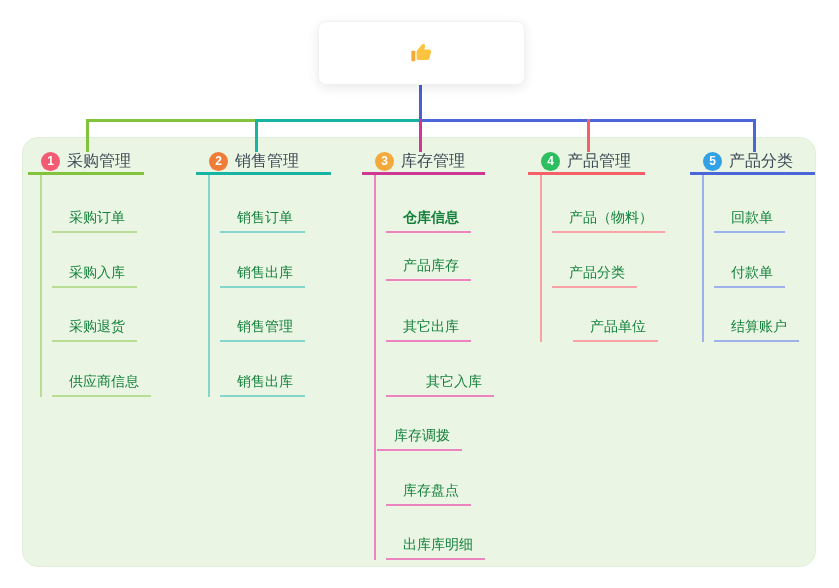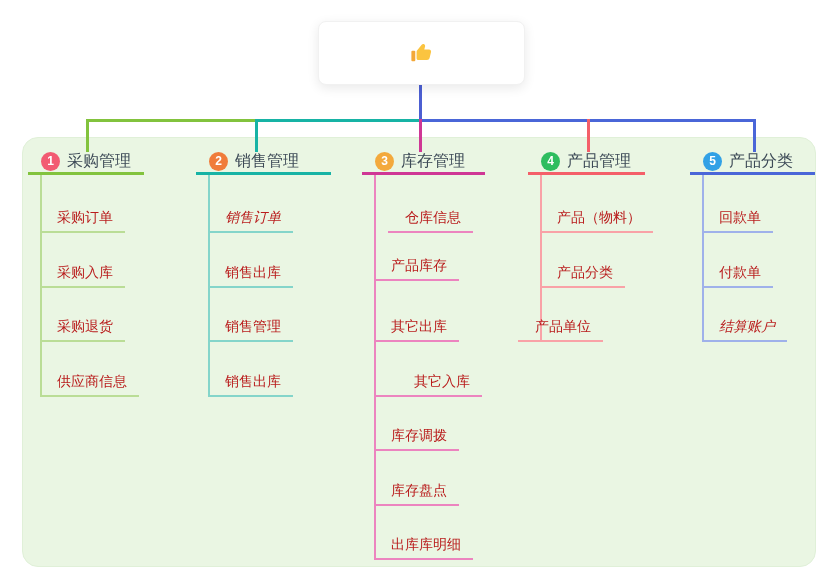--- a/index.html
+++ b/index.html
@@ -34,21 +34,21 @@
     width:19px;height:19px;border-radius:50%;flex:0 0 auto;
     display:flex;align-items:center;justify-content:center;
     color:#ffffff;font-size:12px;font-weight:bold;line-height:1;
   }
   .branch-label{font-size:16px;color:#3d4a57;white-space:nowrap;}
   .branch-underline{position:absolute;height:3px;}
   .branch-vline{position:absolute;width:2px;}
   .child-node{
     position:absolute;height:26px;display:flex;align-items:center;
     padding:0 12px 0 17px;box-sizing:content-box;
-    font-size:14px;color:#b91c1c;white-space:nowrap;cursor:pointer;
+    font-size:14px;color:#15803d;white-space:nowrap;cursor:pointer;margin-left:12px;
   }
 </style>
 </head>
 <body>
 
 <div class="canvas">
 
   <div class="panel"></div>
 
   <div id="connectors">
@@ -82,50 +82,50 @@
       <div class="child-node" style="left: 40px; top: 205px; border-bottom: 2px solid rgb(186, 221, 150);">采购订单</div>
       <div class="child-node" style="left: 40px; top: 259.5px; border-bottom: 2px solid rgb(186, 221, 150);">采购入库</div>
       <div class="child-node" style="left: 40px; top: 314px; border-bottom: 2px solid rgb(186, 221, 150);">采购退货</div>
       <div class="child-node" style="left: 40px; top: 368.5px; border-bottom: 2px solid rgb(186, 221, 150);">供应商信息</div>
       <div class="branch-header" style="left: 209px; top: 150px;">
         <span class="badge" style="background: rgb(240, 124, 58);">2</span>
         <span class="branch-label">销售管理</span>
       </div>
       <div class="branch-underline" style="left: 196px; top: 172px; width: 135px; background: rgb(23, 179, 165);"></div>
       <div class="branch-vline" style="left: 208px; top: 175px; height: 221.5px; background: rgb(132, 213, 202);"></div>
-      <div class="child-node" style="left: 208px; top: 205px; border-bottom: 2px solid rgb(132, 213, 202); font-style: italic;">销售订单</div>
+      <div class="child-node" style="left: 208px; top: 205px; border-bottom: 2px solid rgb(132, 213, 202);">销售订单</div>
       <div class="child-node" style="left: 208px; top: 259.5px; border-bottom: 2px solid rgb(132, 213, 202);">销售出库</div>
       <div class="child-node" style="left: 208px; top: 314px; border-bottom: 2px solid rgb(132, 213, 202);">销售管理</div>
       <div class="child-node" style="left: 208px; top: 368.5px; border-bottom: 2px solid rgb(132, 213, 202);">销售出库</div>
       <div class="branch-header" style="left: 375px; top: 150px;">
         <span class="badge" style="background: rgb(243, 169, 60);">3</span>
         <span class="branch-label">库存管理</span>
       </div>
       <div class="branch-underline" style="left: 362px; top: 172px; width: 123px; background: rgb(207, 55, 149);"></div>
       <div class="branch-vline" style="left: 374px; top: 175px; height: 385px; background: rgb(236, 132, 191);"></div>
-      <div class="child-node" style="left: 388px; top: 205px; border-bottom: 2px solid rgb(236, 132, 191);">仓库信息</div>
+      <div class="child-node" style="left: 374px; top: 205px; border-bottom: 2px solid rgb(236, 132, 191); font-weight: bold;">仓库信息</div>
       <div class="child-node" style="left: 374px; top: 253px; border-bottom: 2px solid rgb(236, 132, 191); font-family: Liberation Serif, serif;">产品库存</div>
       <div class="child-node" style="left: 374px; top: 314px; border-bottom: 2px solid rgb(236, 132, 191);">其它出库</div>
       <div class="child-node" style="left: 374px; top: 368.5px; border-bottom: 2px solid rgb(236, 132, 191); padding-left: 40px;">其它入库</div>
-      <div class="child-node" style="left: 374px; top: 423px; border-bottom: 2px solid rgb(236, 132, 191);">库存调拨</div>
+      <div class="child-node" style="left: 365px; top: 423px; border-bottom: 2px solid rgb(236, 132, 191);">库存调拨</div>
       <div class="child-node" style="left: 374px; top: 477.5px; border-bottom: 2px solid rgb(236, 132, 191);">库存盘点</div>
       <div class="child-node" style="left: 374px; top: 532px; border-bottom: 2px solid rgb(236, 132, 191);">出库库明细</div>
       <div class="branch-header" style="left: 541px; top: 150px;">
         <span class="badge" style="background: rgb(46, 189, 95);">4</span>
         <span class="branch-label">产品管理</span>
       </div>
       <div class="branch-underline" style="left: 528px; top: 172px; width: 117px; background: rgb(244, 95, 105);"></div>
       <div class="branch-vline" style="left: 540px; top: 175px; height: 167px; background: rgb(249, 162, 167);"></div>
       <div class="child-node" style="left: 540px; top: 205px; border-bottom: 2px solid rgb(249, 162, 167);">产品（物料）</div>
       <div class="child-node" style="left: 540px; top: 259.5px; border-bottom: 2px solid rgb(249, 162, 167);">产品分类</div>
-      <div class="child-node" style="left: 518px; top: 314px; border-bottom: 2px solid rgb(249, 162, 167); font-family: Liberation Serif, serif;">产品单位</div>
+      <div class="child-node" style="left: 561px; top: 314px; border-bottom: 2px solid rgb(249, 162, 167); font-family: Liberation Serif, serif;">产品单位</div>
       <div class="branch-header" style="left: 703px; top: 150px;">
         <span class="badge" style="background: rgb(50, 161, 230);">5</span>
         <span class="branch-label">产品分类</span>
       </div>
       <div class="branch-underline" style="left: 690px; top: 172px; width: 125px; background: rgb(74, 102, 216);"></div>
       <div class="branch-vline" style="left: 702px; top: 175px; height: 167px; background: rgb(159, 177, 234);"></div>
       <div class="child-node" style="left: 702px; top: 205px; border-bottom: 2px solid rgb(159, 177, 234);">回款单</div>
       <div class="child-node" style="left: 702px; top: 259.5px; border-bottom: 2px solid rgb(159, 177, 234);">付款单</div>
-      <div class="child-node" style="left: 702px; top: 314px; border-bottom: 2px solid rgb(159, 177, 234); font-style: italic;">结算账户</div>
+      <div class="child-node" style="left: 702px; top: 314px; border-bottom: 2px solid rgb(159, 177, 234);">结算账户</div>
     </div>
 
 </div>
 
 </body></html>

